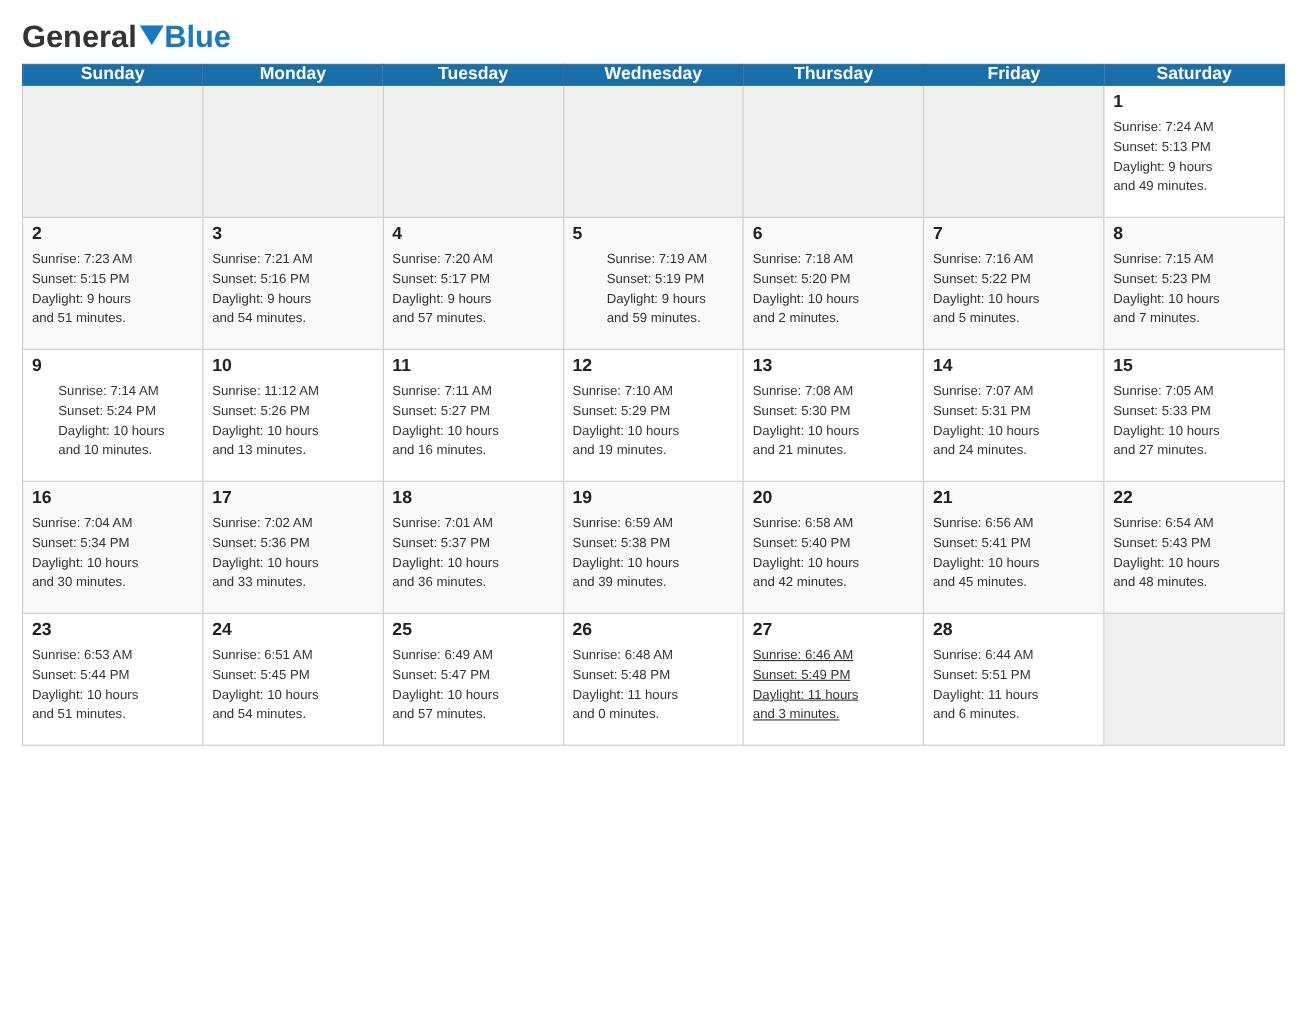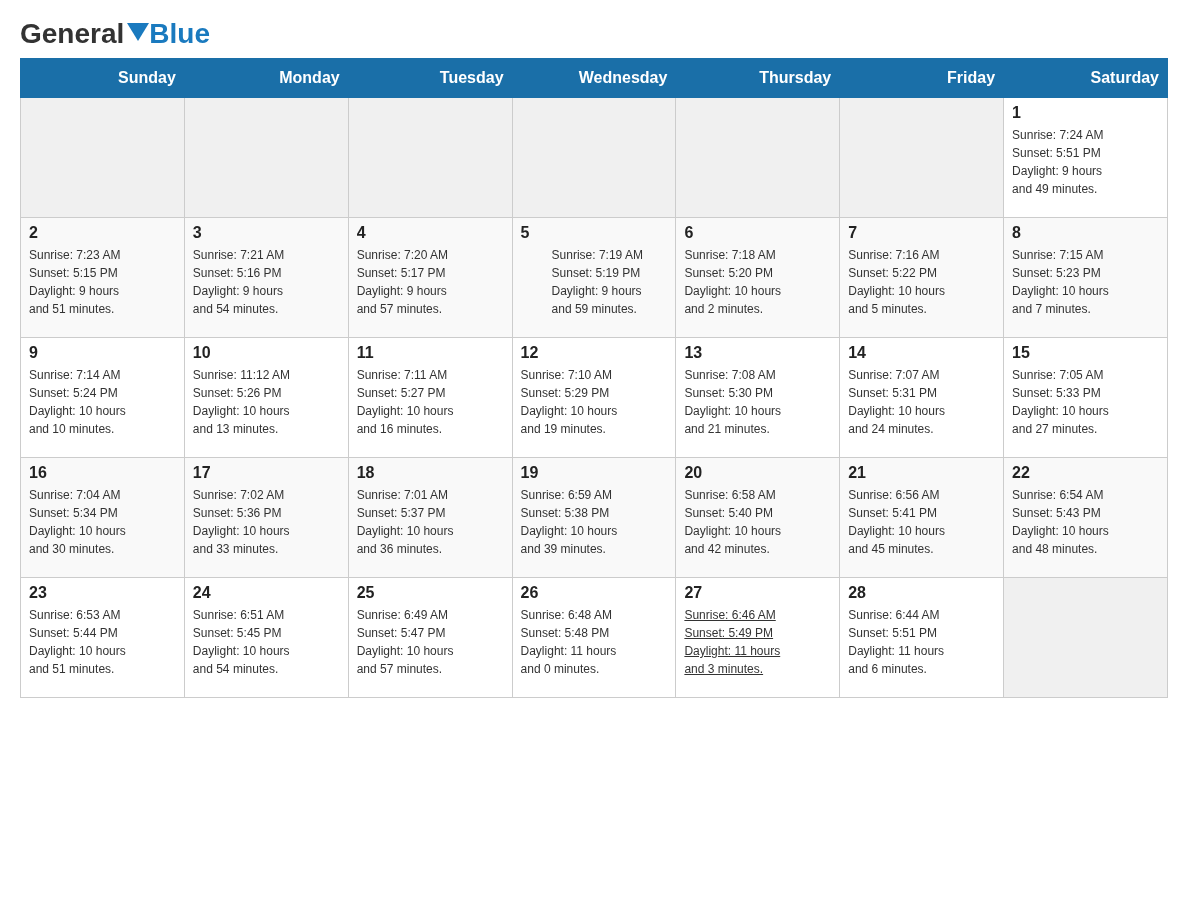--- a/index.html
+++ b/index.html
@@ -53,22 +53,22 @@
     .calendar {
       width: 100%;
       border-collapse: collapse;
       margin-top: 10px;
     }
     .calendar th {
       background-color: #1a6fa8;
       color: #fff;
       font-size: 16px;
       font-weight: bold;
-      padding: 10px 8px;
-      text-align: right;
+      padding: 0 8px;
+      text-align: center;
       border: 1px solid #1a6fa8;
     }
     .calendar td {
       width: 14.28%;
       vertical-align: top;
       padding: 6px 8px 8px 8px;
       border: 1px solid #ccc;
       font-size: 12.5px;
       color: #333;
       min-height: 110px;
@@ -135,21 +135,21 @@
   <tr>
         <td class="empty-cell">&nbsp;</td>
         <td class="empty-cell">&nbsp;</td>
         <td class="empty-cell">&nbsp;</td>
         <td class="empty-cell">&nbsp;</td>
         <td class="empty-cell">&nbsp;</td>
         <td class="empty-cell">&nbsp;</td>
         <td>
           <span class="day-number">1</span>
           <div class="day-info" style="white-space: pre-line;">Sunrise: 7:24 AM
-Sunset: 5:51 PM
+Sunset: 5:13 PM
 Daylight: 9 hours
 and 49 minutes.</div>
         </td>
       </tr>
       <tr>
         <td>
           <span class="day-number">2</span>
           <div class="day-info" style="white-space: pre-line;">Sunrise: 7:23 AM
 Sunset: 5:15 PM
 Daylight: 9 hours
@@ -194,21 +194,21 @@
           <span class="day-number">8</span>
           <div class="day-info" style="white-space: pre-line;">Sunrise: 7:15 AM
 Sunset: 5:23 PM
 Daylight: 10 hours
 and 7 minutes.</div>
         </td>
       </tr>
       <tr>
         <td>
           <span class="day-number">9</span>
-          <div class="day-info" style="white-space: pre-line;">Sunrise: 7:14 AM
+          <div class="day-info" style="white-space: pre-line; margin-left: 24px;">Sunrise: 7:14 AM
 Sunset: 5:24 PM
 Daylight: 10 hours
 and 10 minutes.</div>
         </td>
         <td>
           <span class="day-number">10</span>
           <div class="day-info" style="white-space: pre-line;">Sunrise: 11:12 AM
 Sunset: 5:26 PM
 Daylight: 10 hours
 and 13 minutes.</div>

